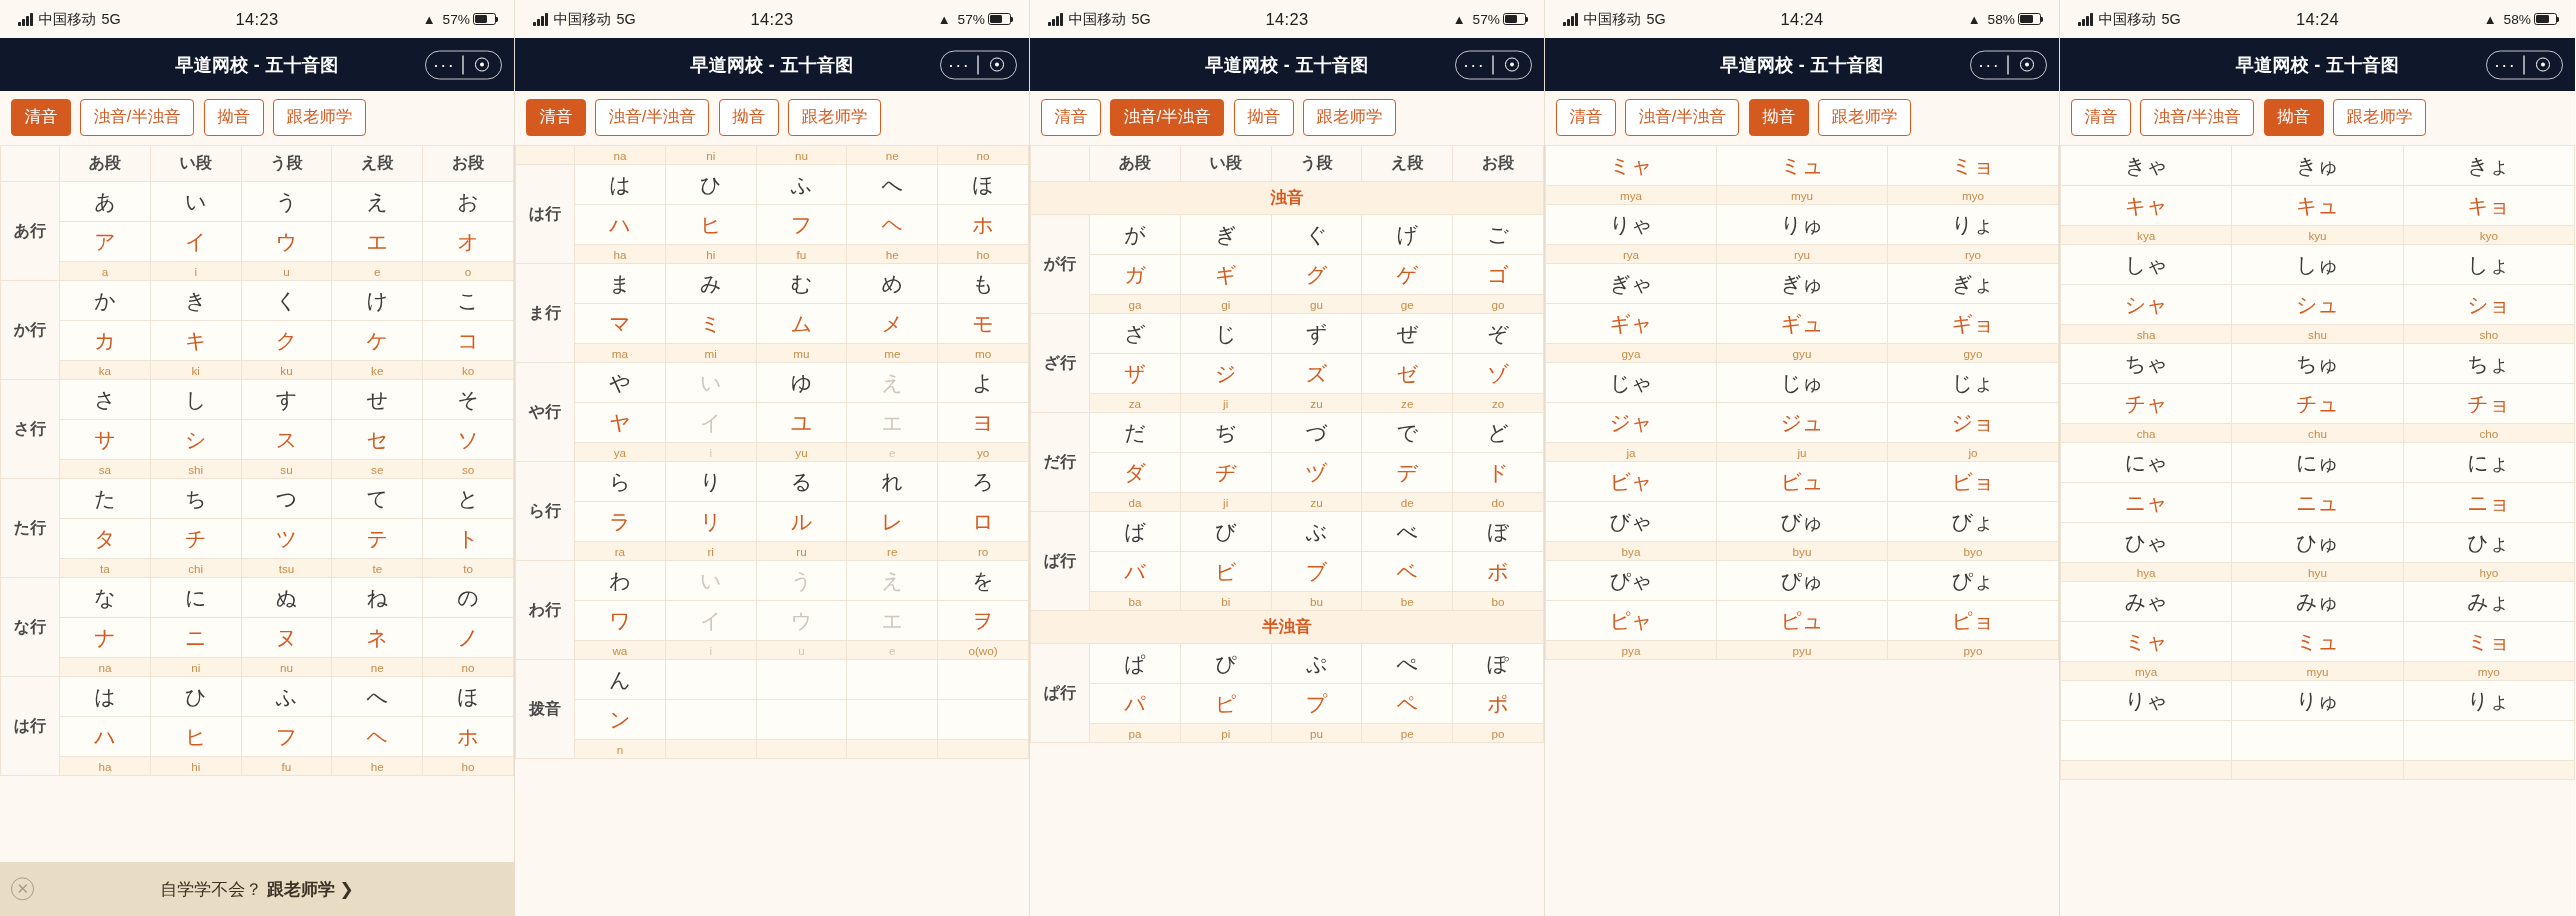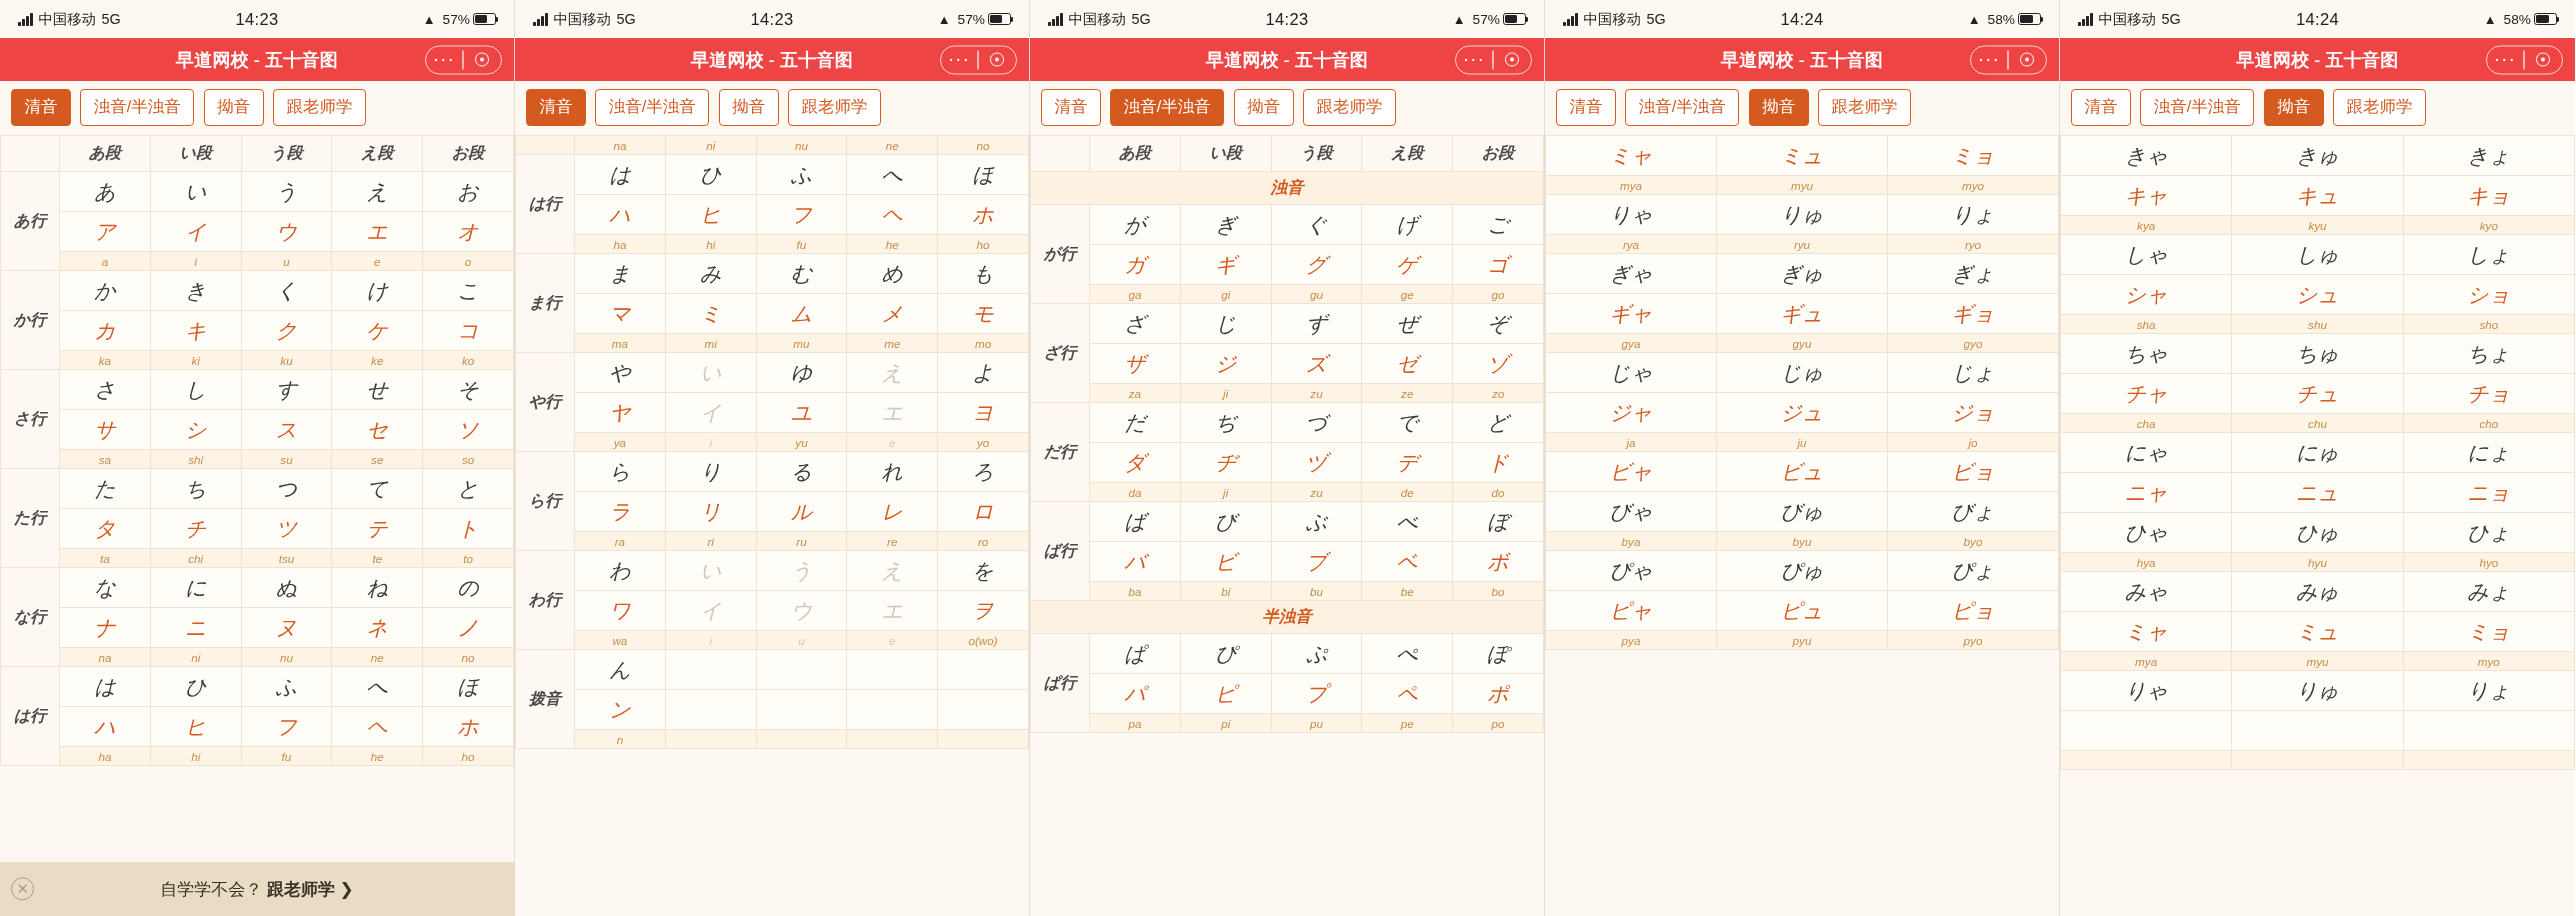--- a/index.html
+++ b/index.html
@@ -18,35 +18,35 @@
   .carrier { font-size:14.4px; }
   .netlabel { font-size:14.4px; }
   .clock { position:absolute; left:50%; transform:translateX(-50%); font-size:16.5px; font-weight:400; letter-spacing:0.3px; }
   .wifi { font-size:13px; }
   .batt { display:inline-flex; align-items:center; gap:2.7px; font-size:13.7px; }
   .batt-shell { width:23.4px; height:11.7px; border:1.4px solid #222; border-radius:2.7px; position:relative; display:inline-block; }
   .batt-shell:after { content:""; position:absolute; right:-3.4px; top:2.7px; width:2.1px; height:4.8px; background:#222; border-radius:0 1.4px 1.4px 0; }
   .batt-fill { position:absolute; left:1px; top:1px; bottom:1px; background:#222; border-radius:1.4px; }
 
   
-  .navbar { height:43px; background:#ef4444; color:#fff; display:flex; align-items:center; justify-content:center; position:relative;font-family:Liberation Serif, serif; }
+  .navbar { height:53px; background:#0f172a; color:#fff; display:flex; align-items:center; justify-content:center; position:relative; }
   .nav-title { font-size:18px; font-weight:600; letter-spacing:0.3px; }
   .nav-caps { position:absolute; right:12.4px; top:50%; transform:translateY(-50%); display:flex; align-items:center; }
   .caps { width:77px; height:29px; border:1.4px solid rgba(255,255,255,.75); border-radius:14.4px; display:flex; align-items:center; }
   .caps .dots { flex:1; text-align:center; color:#fff; font-size:18px; line-height:1; letter-spacing:1.4px; }
   .caps .divider { width:1.4px; height:19px; background:rgba(255,255,255,.6); }
   .caps .target { flex:1; display:flex; align-items:center; justify-content:center; }
   .tgt { width:13.7px; height:13.7px; border:1.4px solid #fff; border-radius:50%; position:relative; }
   .tgt:after { content:""; position:absolute; left:3.4px; top:3.4px; width:4.1px; height:4.1px; background:#fff; border-radius:50%; }
 
   
   .tabs { display:flex; gap:9.6px; padding:8.2px 11px 9.6px; background:#fdf9f2; }
   .tab { border:1.4px solid #d45a20; color:#d45a20; background:#fff; border-radius:4.1px; font-size:16.5px; padding:6.2px 12.4px; white-space:nowrap; }
   .tab.active { background:#d45a20; color:#fff; }
-  table.kana { width:100%; border-collapse:collapse; table-layout:fixed;font-style:italic; }
+  table.kana { width:100%; border-collapse:collapse; table-layout:fixed; }
   table.kana td, table.kana th { border:0.7px solid #eee3d4; text-align:center; vertical-align:middle; }
   .colhead td { height:36px; font-size:16px; color:#4a4a4a; background:#fdf9f2; font-weight:600; }
   .rowlabel { width:59px; font-size:16px; color:#4a4a4a; background:#fdf9f2; font-weight:600; }
   .hira { height:40px; font-size:21px; color:#3b3b3b; background:#fffdf8; }
   .kata { height:40px; font-size:21px; color:#d45a20; background:#fffdf8; }
   .romaji td { height:19px; font-size:11.7px; color:#c98c4a; background:#fdf4e6; }
   .faint { color:#cfc7bb !important; }
   .sect { height:33px; font-size:16.5px; color:#d45a20; background:#fdf1e2; font-weight:600; }
 
   

